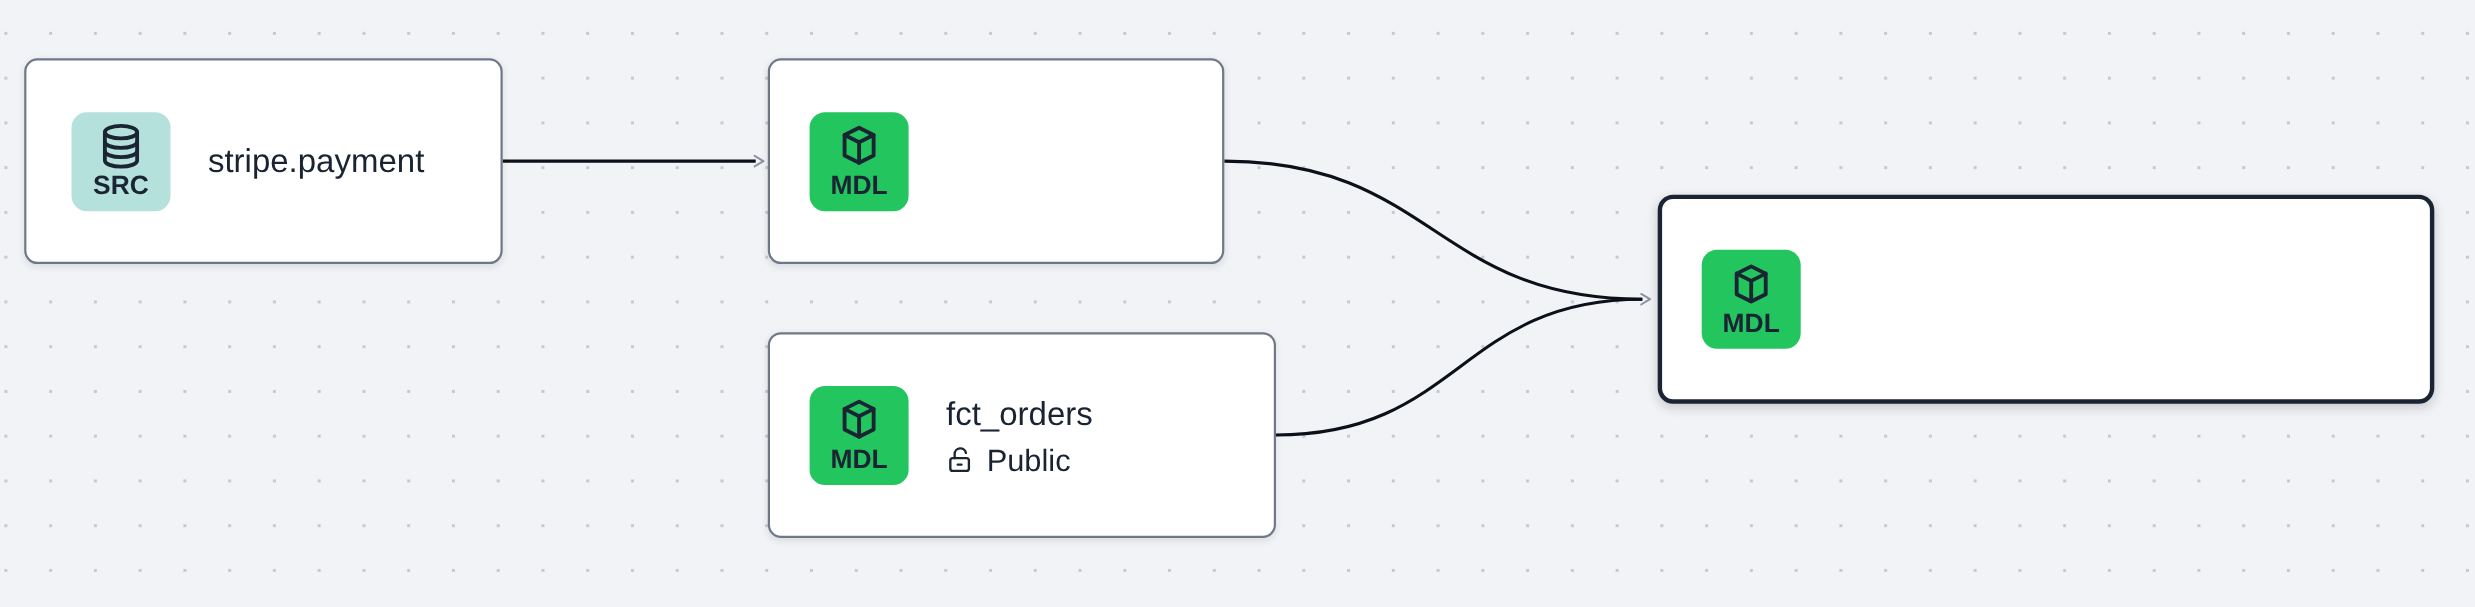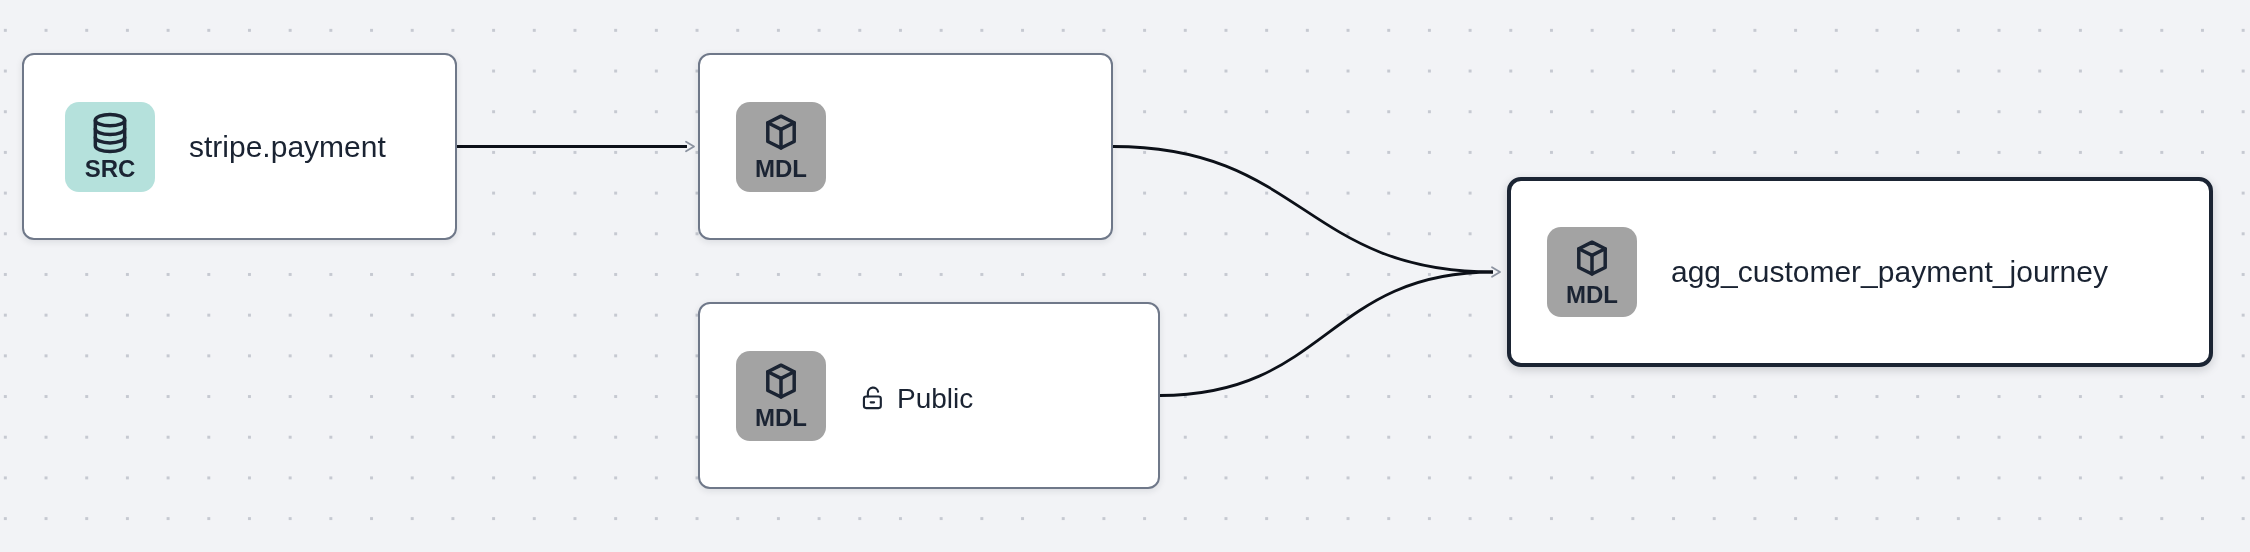--- a/index.html
+++ b/index.html
@@ -61,21 +61,21 @@
     flex: 0 0 auto;
     width: 90px;
     height: 90px;
     border-radius: 14px;
     display: flex;
     flex-direction: column;
     align-items: center;
     justify-content: center;
   }
   .badge-src { background: #b5e1dc; }
-  .badge-mdl { background: #a3a3a3; }
+  .badge-mdl { background: #22c55e; }
   .badge svg {
     display: block;
     stroke: #1b2433;
     fill: none;
     stroke-width: 1.9;
     stroke-linecap: round;
     stroke-linejoin: round;
   }
   .badge-label {
     margin-top: 1px;
@@ -164,38 +164,36 @@
   <div class="node node-fct">
     <div class="badge badge-mdl">
       <svg width="44" height="44" viewBox="0 0 24 24">
         <path d="M12 2.8 L19.2 6.4 V16.6 L12 20.2 L4.8 16.6 V6.4 Z"></path>
         <path d="M4.8 6.4 L12 10 L19.2 6.4"></path>
         <path d="M12 10 V20.2"></path>
       </svg>
       <span class="badge-label">MDL</span>
     </div>
     <div class="node-body">
+      <div class="node-title">fct_orders</div>
       <div class="access-row">
         <svg width="27" height="27" viewBox="0 0 24 24">
           <rect x="3.5" y="10.2" width="15" height="10.3" rx="2"></rect>
           <path d="M7 10.2 V7 a4.6 4.6 0 0 1 9.1 -1"></path>
           <path d="M9.5 15.4 h3"></path>
         </svg>
         <span class="access-label">Public</span>
       </div>
     </div>
   </div>
 
   <div class="node node-agg selected">
     <div class="badge badge-mdl">
       <svg width="44" height="44" viewBox="0 0 24 24">
         <path d="M12 2.8 L19.2 6.4 V16.6 L12 20.2 L4.8 16.6 V6.4 Z"></path>
         <path d="M4.8 6.4 L12 10 L19.2 6.4"></path>
         <path d="M12 10 V20.2"></path>
       </svg>
       <span class="badge-label">MDL</span>
     </div>
-    <div class="node-body">
-      <div class="node-title">agg_customer_payment_journey</div>
-    </div>
   </div>
 
 </div>
 
 </body></html>

